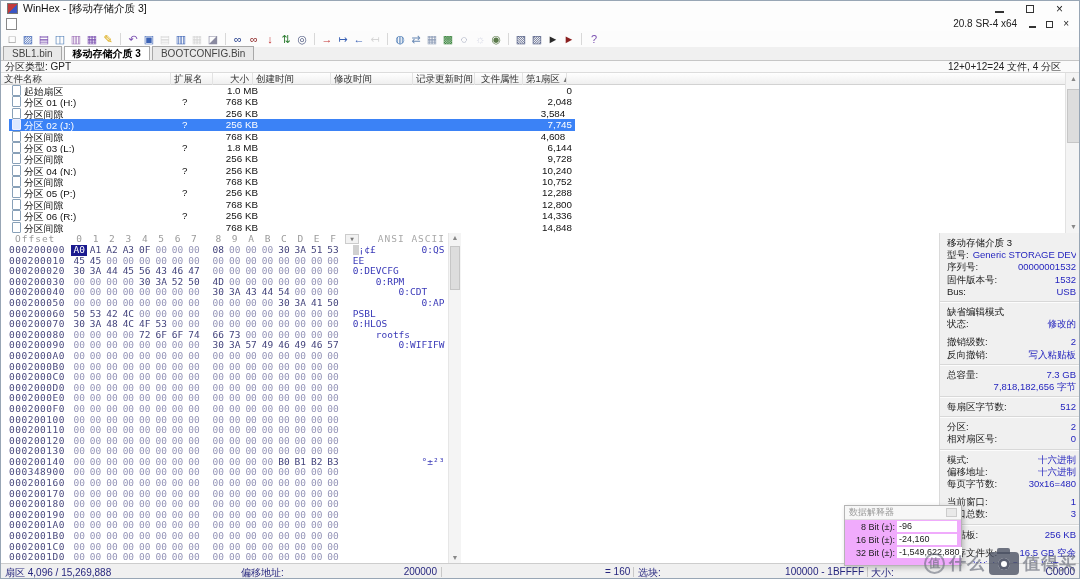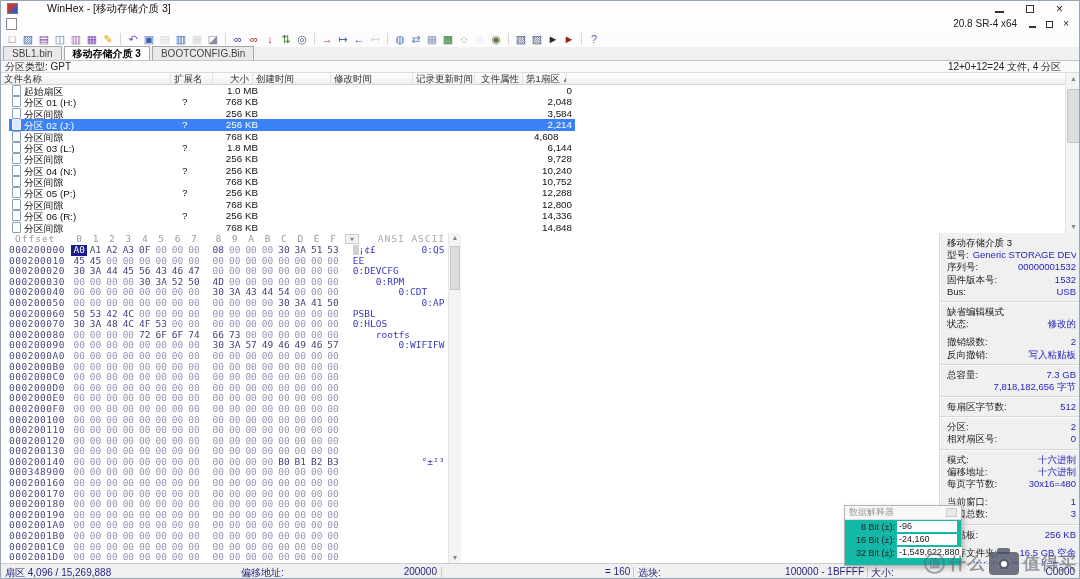--- a/index.html
+++ b/index.html
@@ -1,19 +1,19 @@
 <!DOCTYPE html>
 <html><head>
 <meta charset="utf-8">
 <style>
   html,body{margin:0;padding:0;background:#d8d8d8;}
   .app{position:relative;width:1080px;height:579px;background:#fff;font-family:"Liberation Sans",sans-serif;overflow:hidden;border:1px solid #98a6b5;box-sizing:border-box;}
 
   
-  .titlebar{position:absolute;left:0;top:0;right:0;height:15px;background:#fdfdfd;display:flex;align-items:center;padding:0 4px;font-size:10.5px;color:#111;gap:24px;}
+  .titlebar{position:absolute;left:0;top:0;right:0;height:15px;background:#fdfdfd;display:flex;align-items:center;padding:0 4px;font-size:10.5px;color:#111;}
   .appicon{width:11px;height:11px;margin:0 5px 0 2px;background:linear-gradient(135deg,#c23b3b 0 50%,#3b55c2 50% 100%);border:1px solid #777;box-sizing:border-box;}
   .wincontrols{margin-left:auto;display:flex;gap:22px;align-items:center;padding-right:12px;}
   .minbar{display:inline-block;width:9px;height:2px;background:#333;}
   .maxbox{display:inline-block;width:8px;height:8px;border:1px solid #333;box-sizing:border-box;}
   .closex{font-size:12px;color:#222;line-height:10px;}
 
   
   .menubar{position:absolute;top:15px;left:0;right:0;height:15px;background:#fdfdfd;display:flex;align-items:center;font-size:10.5px;color:#222;}
   .mdicon{width:9px;height:10px;border:1px solid #888;background:#fff;margin:0 4px 0 5px;}
   .mitems{display:flex;}
@@ -81,21 +81,21 @@
   .sidebar{position:absolute;top:232px;left:938px;width:142px;height:330px;background:#f0f0f0;border-left:1px solid #dadada;font-size:9.5px;color:#1c1c1c;padding:4px 5px 0 7px;box-sizing:border-box;overflow:hidden;}
   .srow{display:flex;height:12.2px;line-height:12.2px;white-space:nowrap;overflow:hidden;}
   .slab{color:#1c1c1c;}
   .sval{margin-left:auto;color:#2525be;padding-left:4px;}
   .stitle{color:#111;}
   .sgap{height:6px;}
   .sdiv{border-top:1px solid #d8d8d8;border-bottom:1px solid #fcfcfc;margin:3px -5px 3px -7px;height:0;}
   .srow.fr{justify-content:flex-end;color:#2525be;}
 
   
-  .interp{position:absolute;left:843px;top:504px;width:118px;height:61px;background:#14b8a6;border:1px solid #b5b5b5;box-shadow:2px 2px 5px rgba(0,0,0,.22);font-size:9px;z-index:5;box-sizing:border-box;}
+  .interp{position:absolute;left:843px;top:504px;width:118px;height:61px;background:#f0abfc;border:1px solid #b5b5b5;box-shadow:2px 2px 5px rgba(0,0,0,.22);font-size:9px;z-index:5;box-sizing:border-box;}
   .ititle{height:13px;background:#f7f7f7;border-bottom:1px solid #ddd;color:#9a9a9a;padding:0 4px;line-height:13px;display:flex;align-items:center;}
   .ibtn{margin-left:auto;width:11px;height:9px;background:#e9e9e9;border:1px solid #ccc;box-sizing:border-box;}
   .irow{display:flex;height:13px;line-height:12px;padding-left:2px;align-items:center;}
   .ilab{width:48px;text-align:right;color:#222;flex:none;}
   .ival{margin-left:2px;margin-right:4px;background:#fff;padding:0 2px;color:#222;flex:1;height:11px;line-height:11px;}
 
   
   .statusbar{position:absolute;left:0;top:562px;right:0;height:17px;background:#f0f0f0;border-top:1px solid #cdcdcd;font-size:10px;color:#26267e;box-sizing:border-box;}
   .sb{position:absolute;top:2px;white-space:nowrap;}
   .sbsep{position:absolute;top:3px;width:1px;height:10px;background:#c8c8c8;}
@@ -219,41 +219,41 @@
         <div class="td" style="width: 44px; text-align: right;">2,048</div>
       </div>
       <div class="trow">
         <div class="td" style="width: 170px;"><span class="fileicon"></span>分区间隙</div>
         <div class="td" style="width: 42px;"></div>
         <div class="td" style="width: 40px; text-align: right;">256 KB</div>
         <div class="td" style="width: 78px;"></div>
         <div class="td" style="width: 82px;"></div>
         <div class="td" style="width: 62px;"></div>
         <div class="td" style="width: 48px; text-align: right;"></div>
-        <div class="td" style="width: 44px; text-align: right;">3,584</div>
+        <div class="td" style="width: 44px; text-align: center;">3,584</div>
       </div>
       <div class="trow sel">
         <div class="td" style="width: 170px;"><span class="fileicon"></span>分区 02 (J:)</div>
         <div class="td" style="width: 42px;">?</div>
         <div class="td" style="width: 40px; text-align: right;">256 KB</div>
         <div class="td" style="width: 78px;"></div>
         <div class="td" style="width: 82px;"></div>
         <div class="td" style="width: 62px;"></div>
         <div class="td" style="width: 48px; text-align: right;"></div>
-        <div class="td" style="width: 44px; text-align: right;">2,214</div>
+        <div class="td" style="width: 44px; text-align: right;">7,745</div>
       </div>
       <div class="trow">
         <div class="td" style="width: 170px;"><span class="fileicon"></span>分区间隙</div>
         <div class="td" style="width: 42px;"></div>
         <div class="td" style="width: 40px; text-align: right;">768 KB</div>
         <div class="td" style="width: 78px;"></div>
         <div class="td" style="width: 82px;"></div>
         <div class="td" style="width: 62px;"></div>
         <div class="td" style="width: 48px; text-align: right;"></div>
-        <div class="td" style="width: 44px; text-align: left;">4,608</div>
+        <div class="td" style="width: 44px; text-align: center;">4,608</div>
       </div>
       <div class="trow">
         <div class="td" style="width: 170px;"><span class="fileicon"></span>分区 03 (L:)</div>
         <div class="td" style="width: 42px;">?</div>
         <div class="td" style="width: 40px; text-align: right;">1.8 MB</div>
         <div class="td" style="width: 78px;"></div>
         <div class="td" style="width: 82px;"></div>
         <div class="td" style="width: 62px;"></div>
         <div class="td" style="width: 48px; text-align: right;"></div>
         <div class="td" style="width: 44px; text-align: right;">6,144</div>

